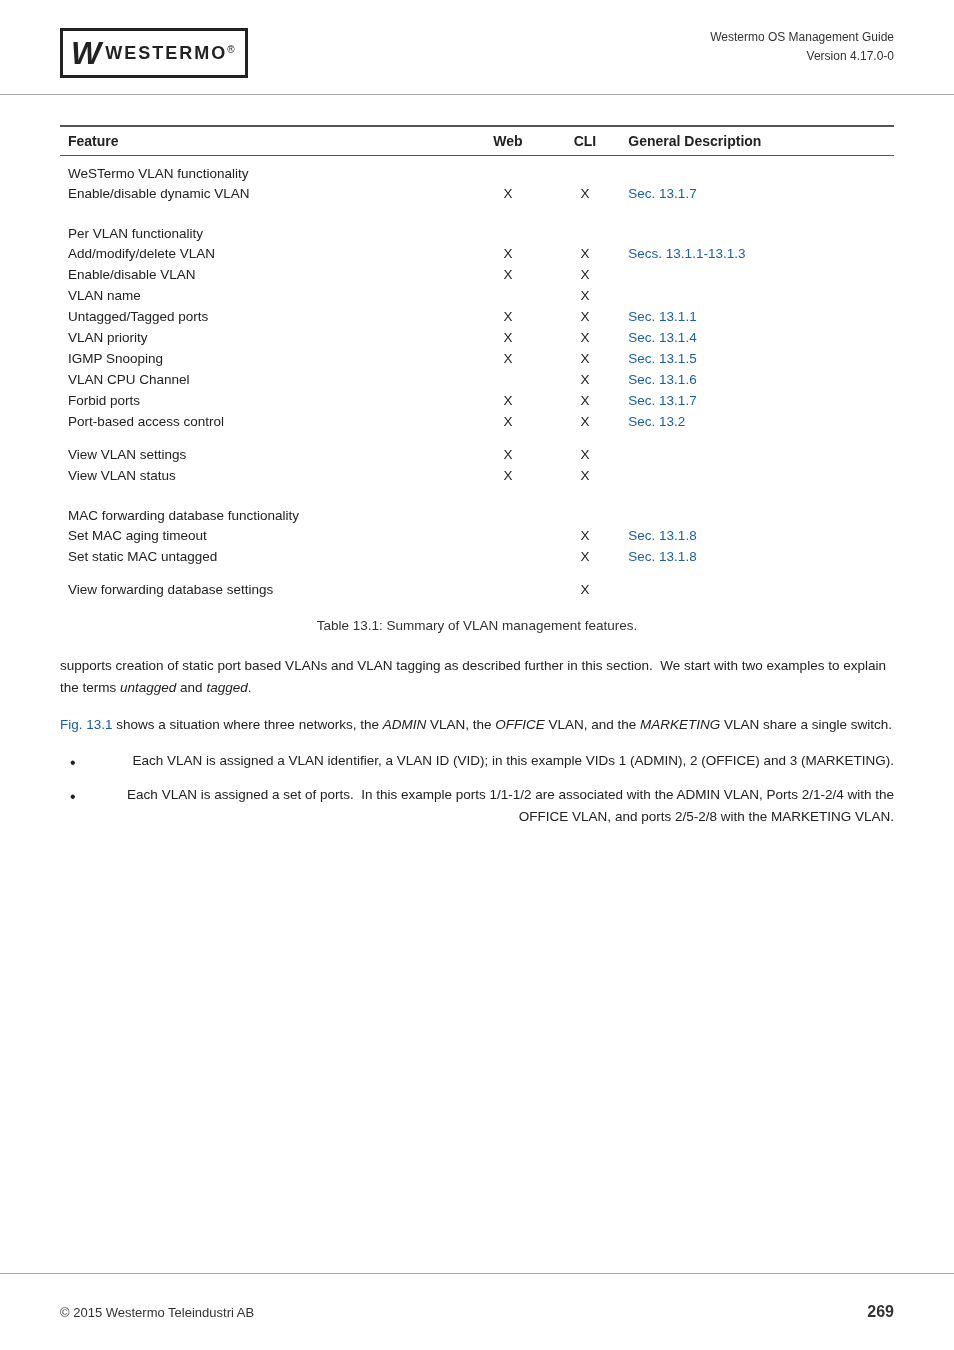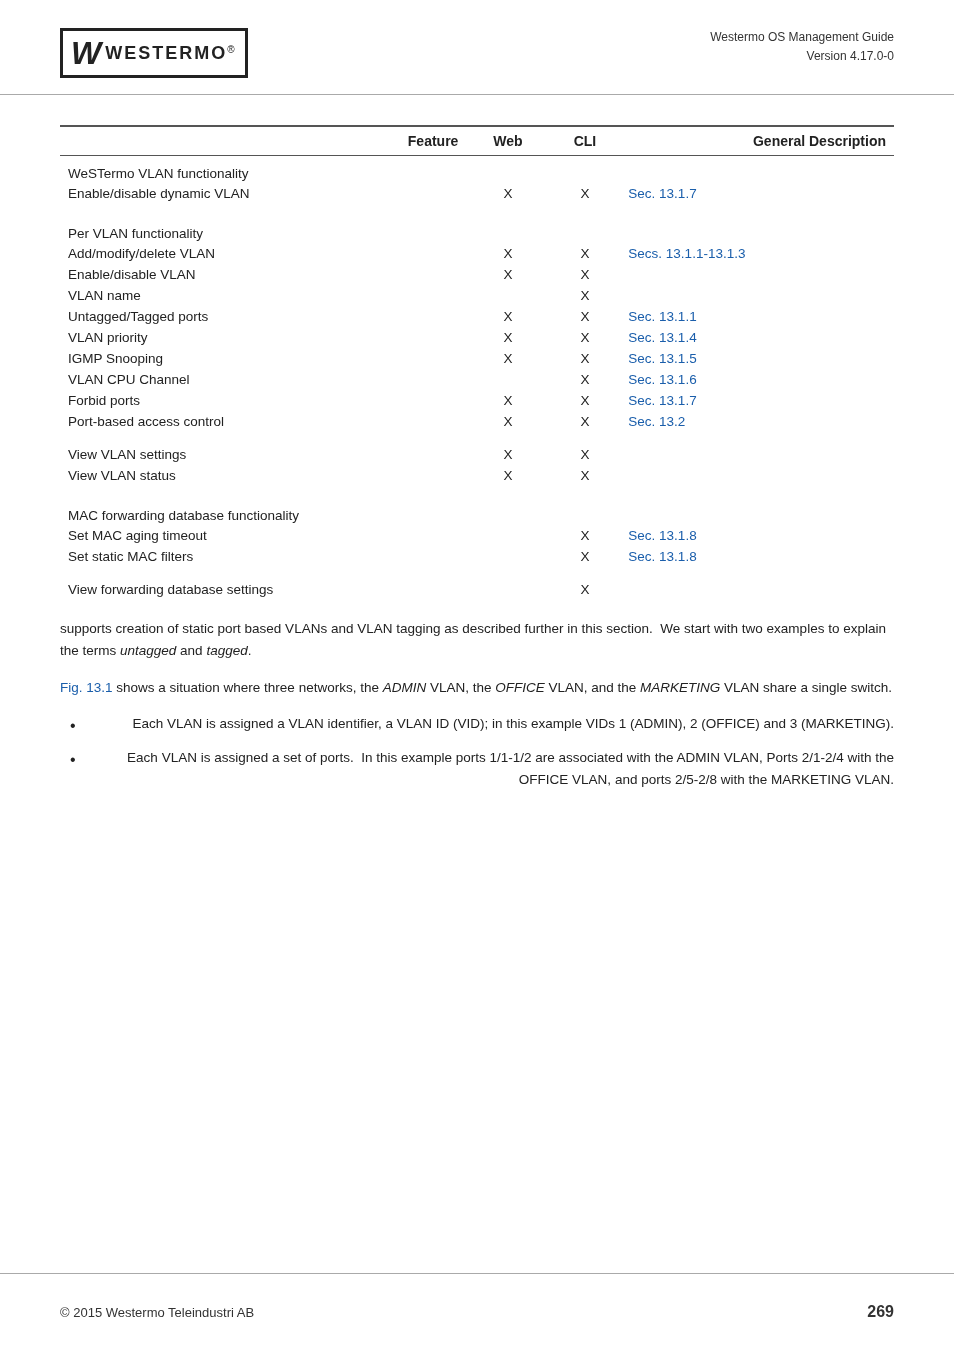--- a/index.html
+++ b/index.html
@@ -66,21 +66,21 @@
     
     .feature-table {
       width: 100%;
       border-collapse: collapse;
       margin-bottom: 18px;
     }
     .feature-table th {
       font-weight: bold;
       font-size: 14px;
       padding: 6px 8px;
-      text-align: right;
+      text-align: left;
       border-top: 2px solid #555;
       border-bottom: 1.5px solid #555;
     }
     .feature-table th.col-web,
     .feature-table th.col-cli {
       text-align: center;
     }
     .feature-table td {
       padding: 3px 8px;
       font-size: 13.5px;
@@ -303,39 +303,40 @@
         <tr class="section-header">
           <td colspan="4">MAC forwarding database functionality</td>
         </tr>
         <tr>
           <td>Set MAC aging timeout</td>
           <td class="col-web"></td>
           <td class="col-cli">X</td>
           <td><span class="link-blue">Sec. 13.1.8</span></td>
         </tr>
         <tr>
-          <td>Set static MAC filters</td>
+          <td>Set static MAC untagged</td>
           <td class="col-web"></td>
           <td class="col-cli">X</td>
           <td><span class="link-blue">Sec. 13.1.8</span></td>
         </tr>
 
         <tr class="spacer-row">
             <td colspan="4" style="padding-top:8px;"></td>
           </tr>
 
         <tr>
           <td>View forwarding database settings</td>
           <td class="col-web"></td>
           <td class="col-cli">X</td>
           <td></td>
         </tr>
       </tbody>
     </table>
 
+    <div class="table-caption">Table 13.1: Summary of VLAN management features.</div>
 
     <p class="body-text">
       supports creation of static port based VLANs and VLAN tagging as described further in this section.&nbsp; We start with two examples to explain the terms <em>untagged</em> and <em>tagged</em>.
     </p>
 
     <p class="body-text">
       <span class="link-blue">Fig. 13.1</span> shows a situation where three networks, the <em>ADMIN</em> VLAN, the <em>OFFICE</em> VLAN, and the <em>MARKETING</em> VLAN share a single switch.
     </p>
 
     <ul class="bullet-list">

